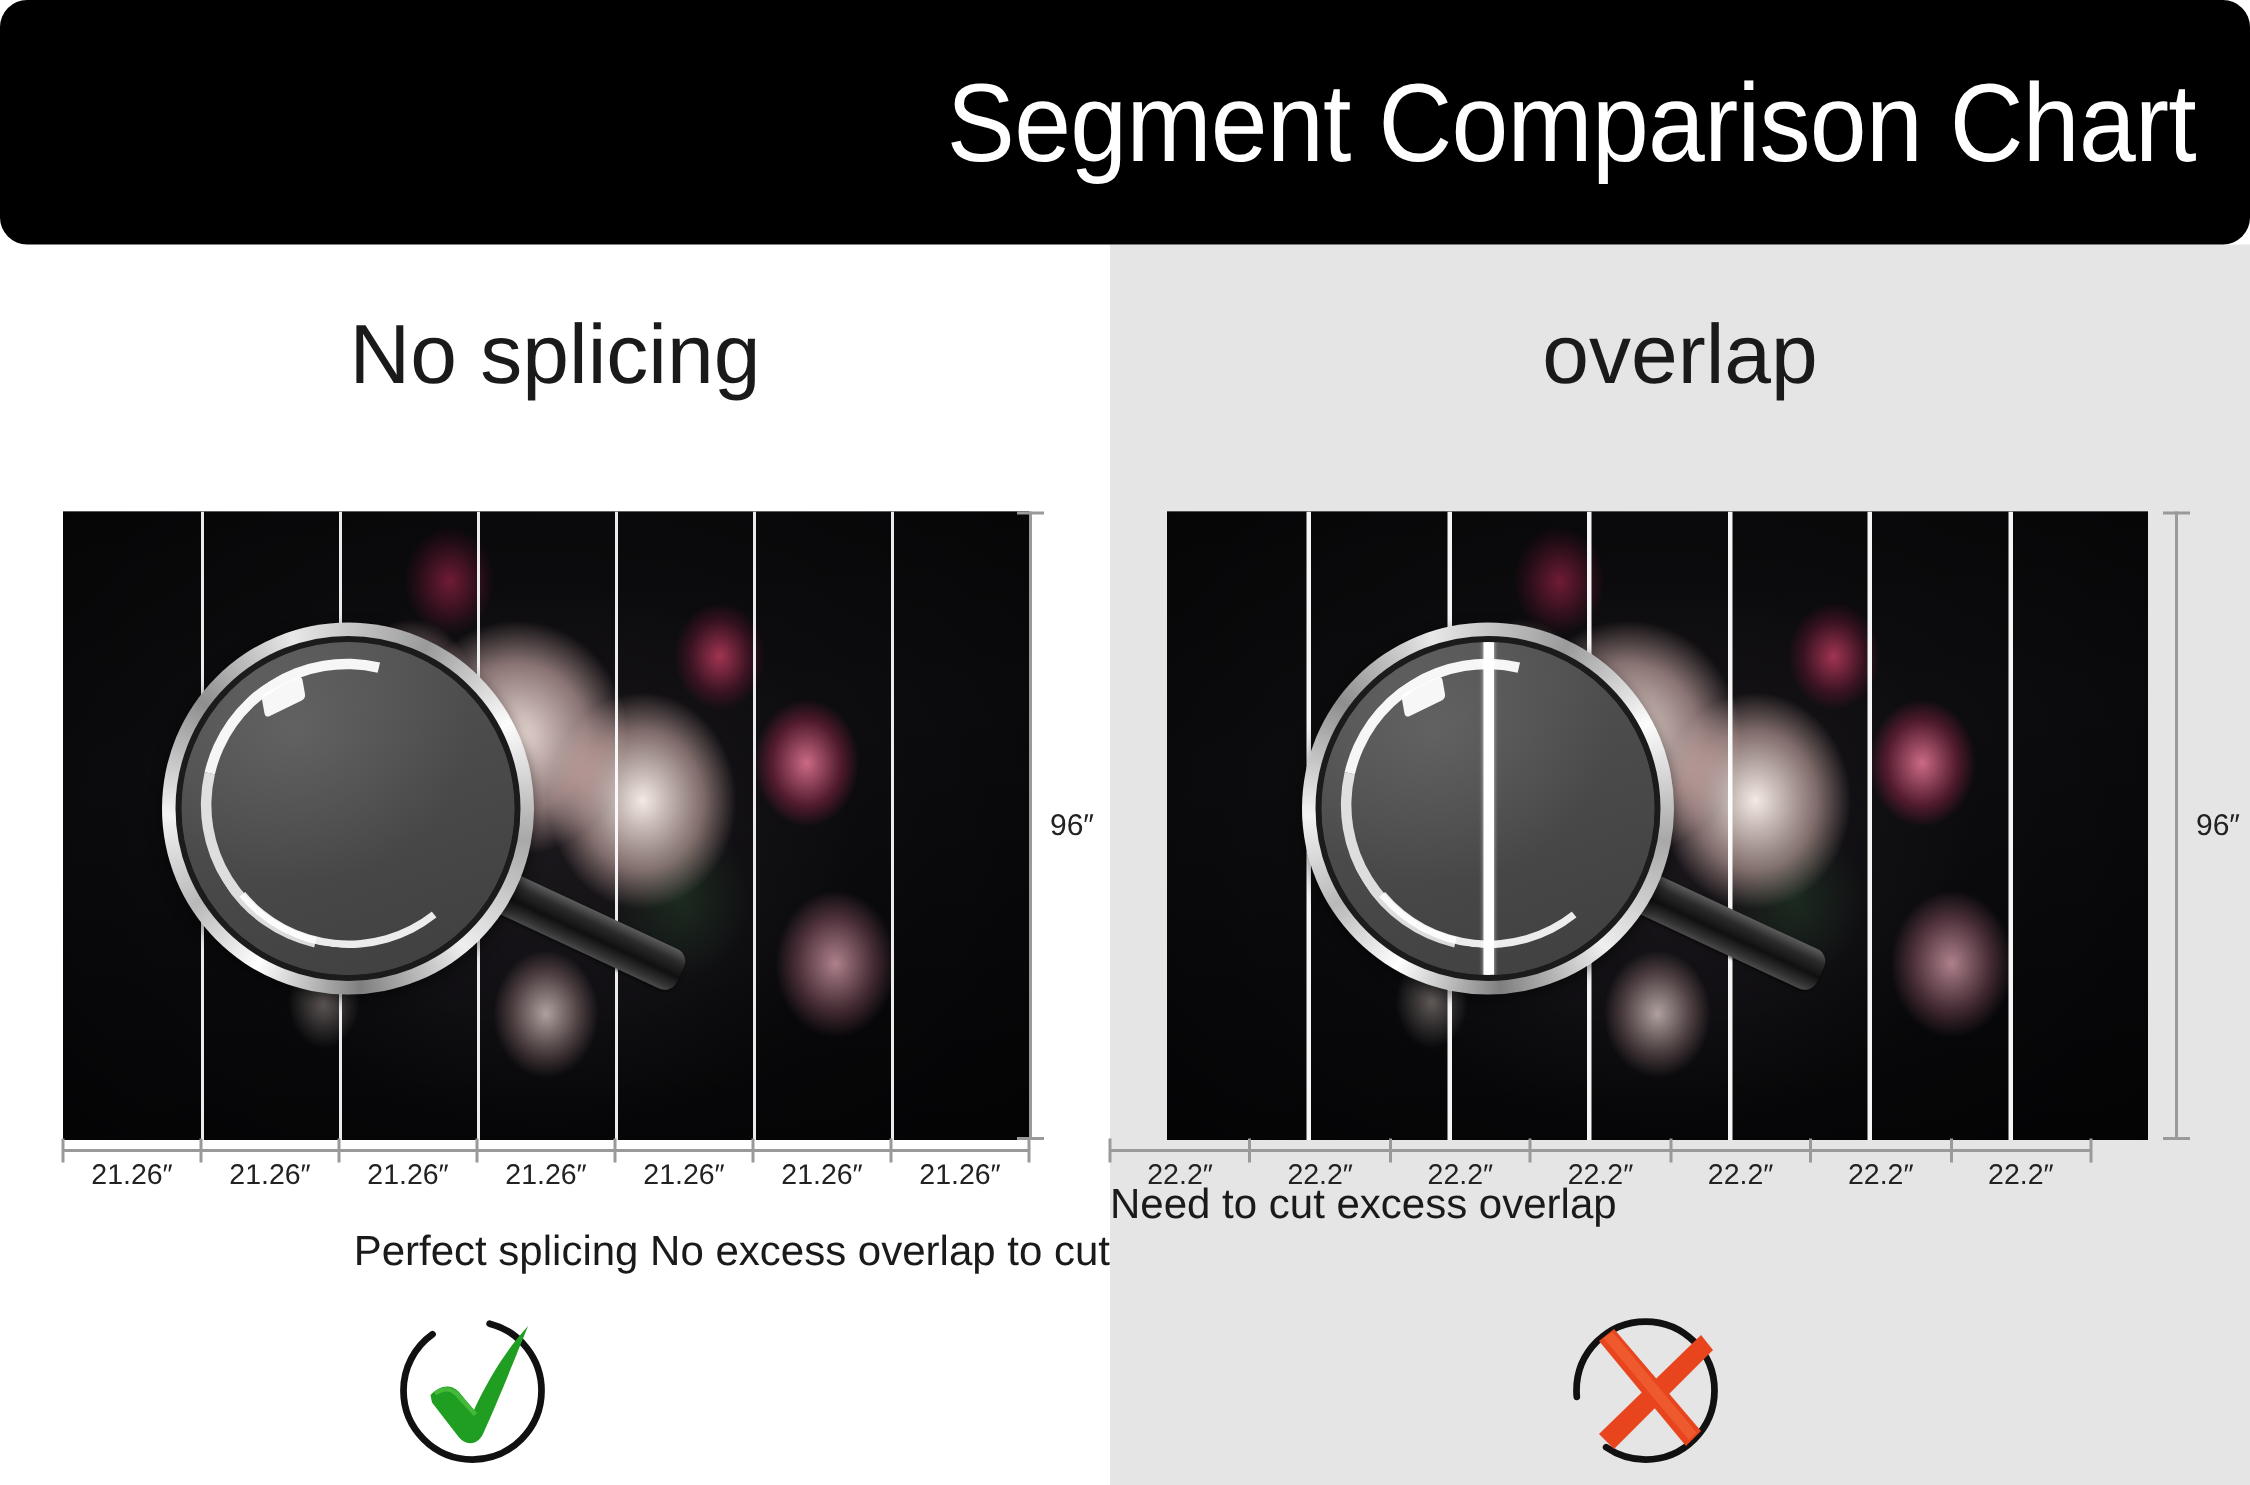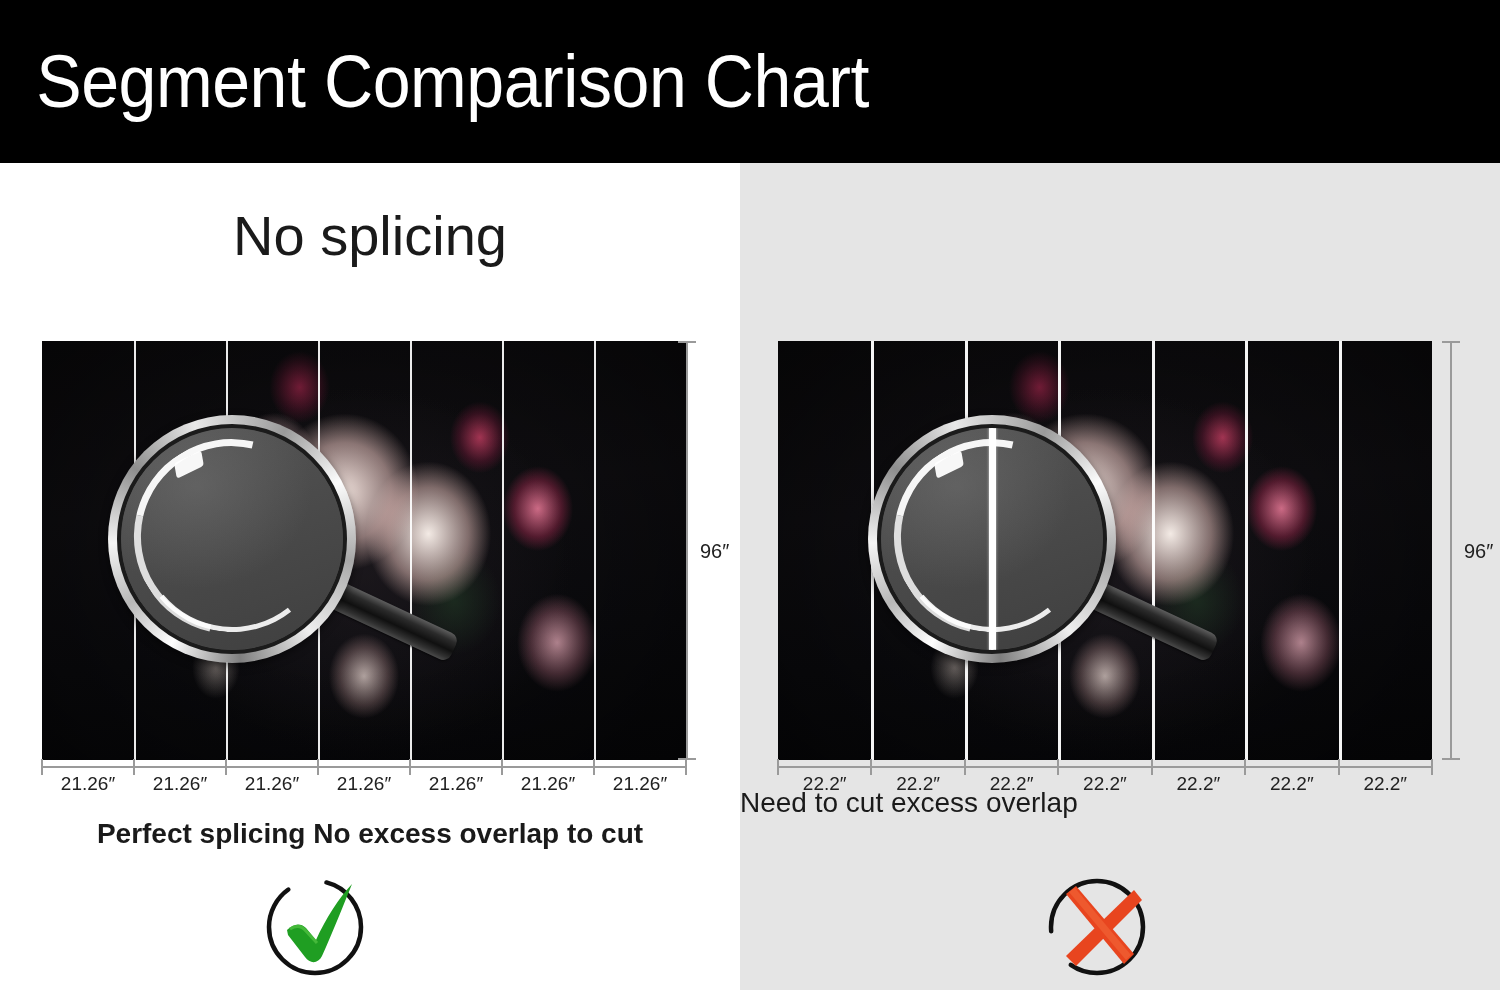--- a/index.html
+++ b/index.html
@@ -34,21 +34,22 @@
   }
 
   
   .header {
     position: absolute;
     left: 0; top: 0;
     width: 1500px; height: 163px;
     background: #000000;
     display: flex;
     align-items: center;
-    justify-content: flex-start;
+    justify-content: flex-end;
+    border-radius: 18px;
   }
   .header-title {
     color: #ffffff;
     font-size: 74px;
     font-weight: 400;
     letter-spacing: -0.5px;
     line-height: 1;
     transform: scaleX(0.92);
     white-space: nowrap;
   }
@@ -229,21 +230,21 @@
     font-size: 20px;
     color: #222222;
     white-space: nowrap;
   }
 
   .dim-h {
     position: absolute;
     height: 40px;
   }
   .dim-h-left  { left: 42px;  top: 766px; width: 644px; }
-  .dim-h-right { left: 778px; top: 766px; width: 654px; }
+  .dim-h-right { left: 740px; top: 766px; width: 654px; }
   .dim-h-line {
     position: absolute;
     left: 0; top: 0;
     width: 100%; height: 2px;
     background: #9a9a9a;
   }
   .dim-tick {
     position: absolute;
     top: -7px;
     width: 2px; height: 16px;
@@ -264,21 +265,21 @@
   }
 
   
   .caption {
     position: absolute;
     font-size: 28px;
     color: #1a1a1a;
     white-space: nowrap;
     line-height: 1;
   }
-  .caption-left  { left: 0; width: 740px; top: 820px; text-align: center; font-weight: bold; }
+  .caption-left  { left: 0; width: 740px; top: 820px; text-align: right; }
   .caption-right { left: 740px; width: 760px; top: 789px; }
 
   
   .verdict {
     position: absolute;
     width: 110px; height: 110px;
   }
   .verdict-left  { left: 260px; top: 872px; }
   .verdict-right { left: 1042px; top: 872px; }
 </style>
@@ -288,20 +289,21 @@
 <div id="page">
 
   <div class="bg-left"></div>
   <div class="bg-right"></div>
 
   <div class="header">
     <div class="header-title">Segment Comparison Chart</div>
   </div>
 
   <div class="panel-heading heading-left">No splicing</div>
+  <div class="panel-heading heading-right">overlap</div>
 
   <div class="art art-left">
     <div class="art-bg"></div>
     <div class="art-vignette"></div>
     <div class="seams">
         <div class="seam" style="left: 14.2857%;"></div>
         <div class="seam" style="left: 28.5714%;"></div>
         <div class="seam" style="left: 42.8571%;"></div>
         <div class="seam" style="left: 57.1429%;"></div>
         <div class="seam" style="left: 71.4286%;"></div>

